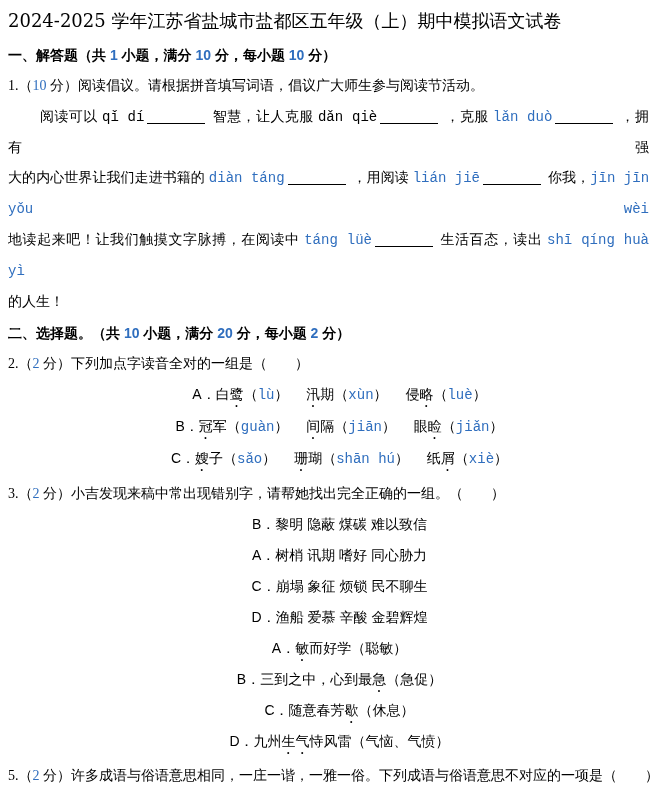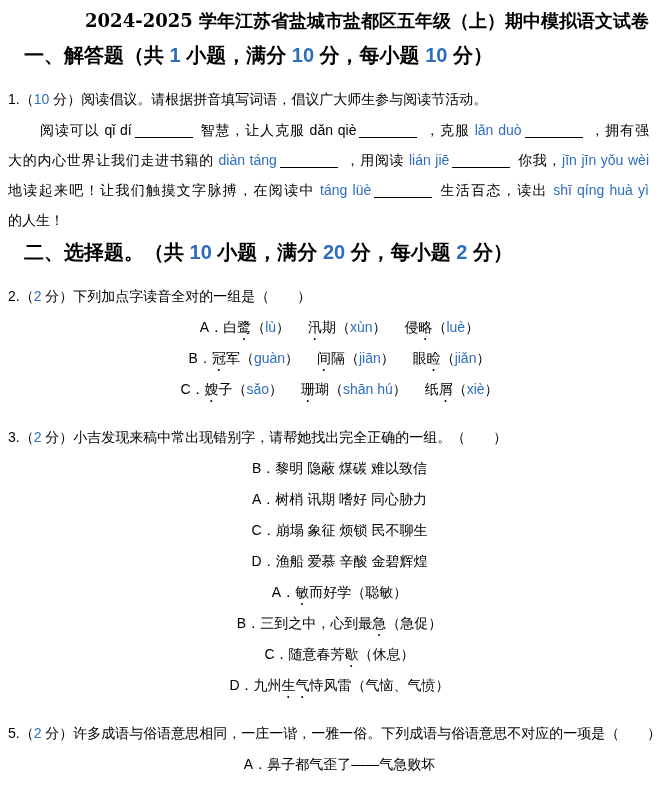--- a/index.html
+++ b/index.html
@@ -4,32 +4,32 @@
 <style>
   html,body{margin:0;padding:0;}
   body{
     width:661px;height:794px;background:#ffffff;color:#000;
     font-family:"Liberation Sans","DejaVu Sans",sans-serif;
     font-size:14px;overflow:hidden;
   }
   .page{padding:5px 12px 0 8px;}
   .title{
     font-family:"DejaVu Serif","Liberation Serif",serif;
-    font-weight:bold;font-size:18px;text-align:right;
+    font-weight:normal;font-size:18px;text-align:left;
     line-height:26px;margin:3px 0 9px;
   }
-  .heading{font-weight:bold;font-size:20px;line-height:24px;margin:5px 16px 2px;}
+  .heading{font-weight:bold;font-size:14px;line-height:24px;margin:5px 0 2px;}
   .line{line-height:31px;white-space:nowrap;}
-  .q{margin-top:17px;}
+  .q{margin-top:3px;font-family:Liberation Serif, serif;}
   .opt{padding-left:22px;text-align:center;}
   .passage .line{line-height:30px;white-space:normal;}
   .p-first{text-indent:32px;}
   .p-just{text-align:justify;text-align-last:justify;}
   .blue{color:var(--accent,#2f6ebe);}
-  .pinyin{font-family:Liberation Sans, sans-serif;}
+  .pinyin{font-family:Liberation Mono, monospace;}
   .dotchar{
     -webkit-text-emphasis:filled dot;text-emphasis:filled dot;
     -webkit-text-emphasis-position:under;text-emphasis-position:under right;
   }
   .blank{
     display:inline-block;width:58px;height:13px;
     border-bottom:1px solid #000;vertical-align:-3px;margin:0 3px;
   }
 </style>
 </head>

